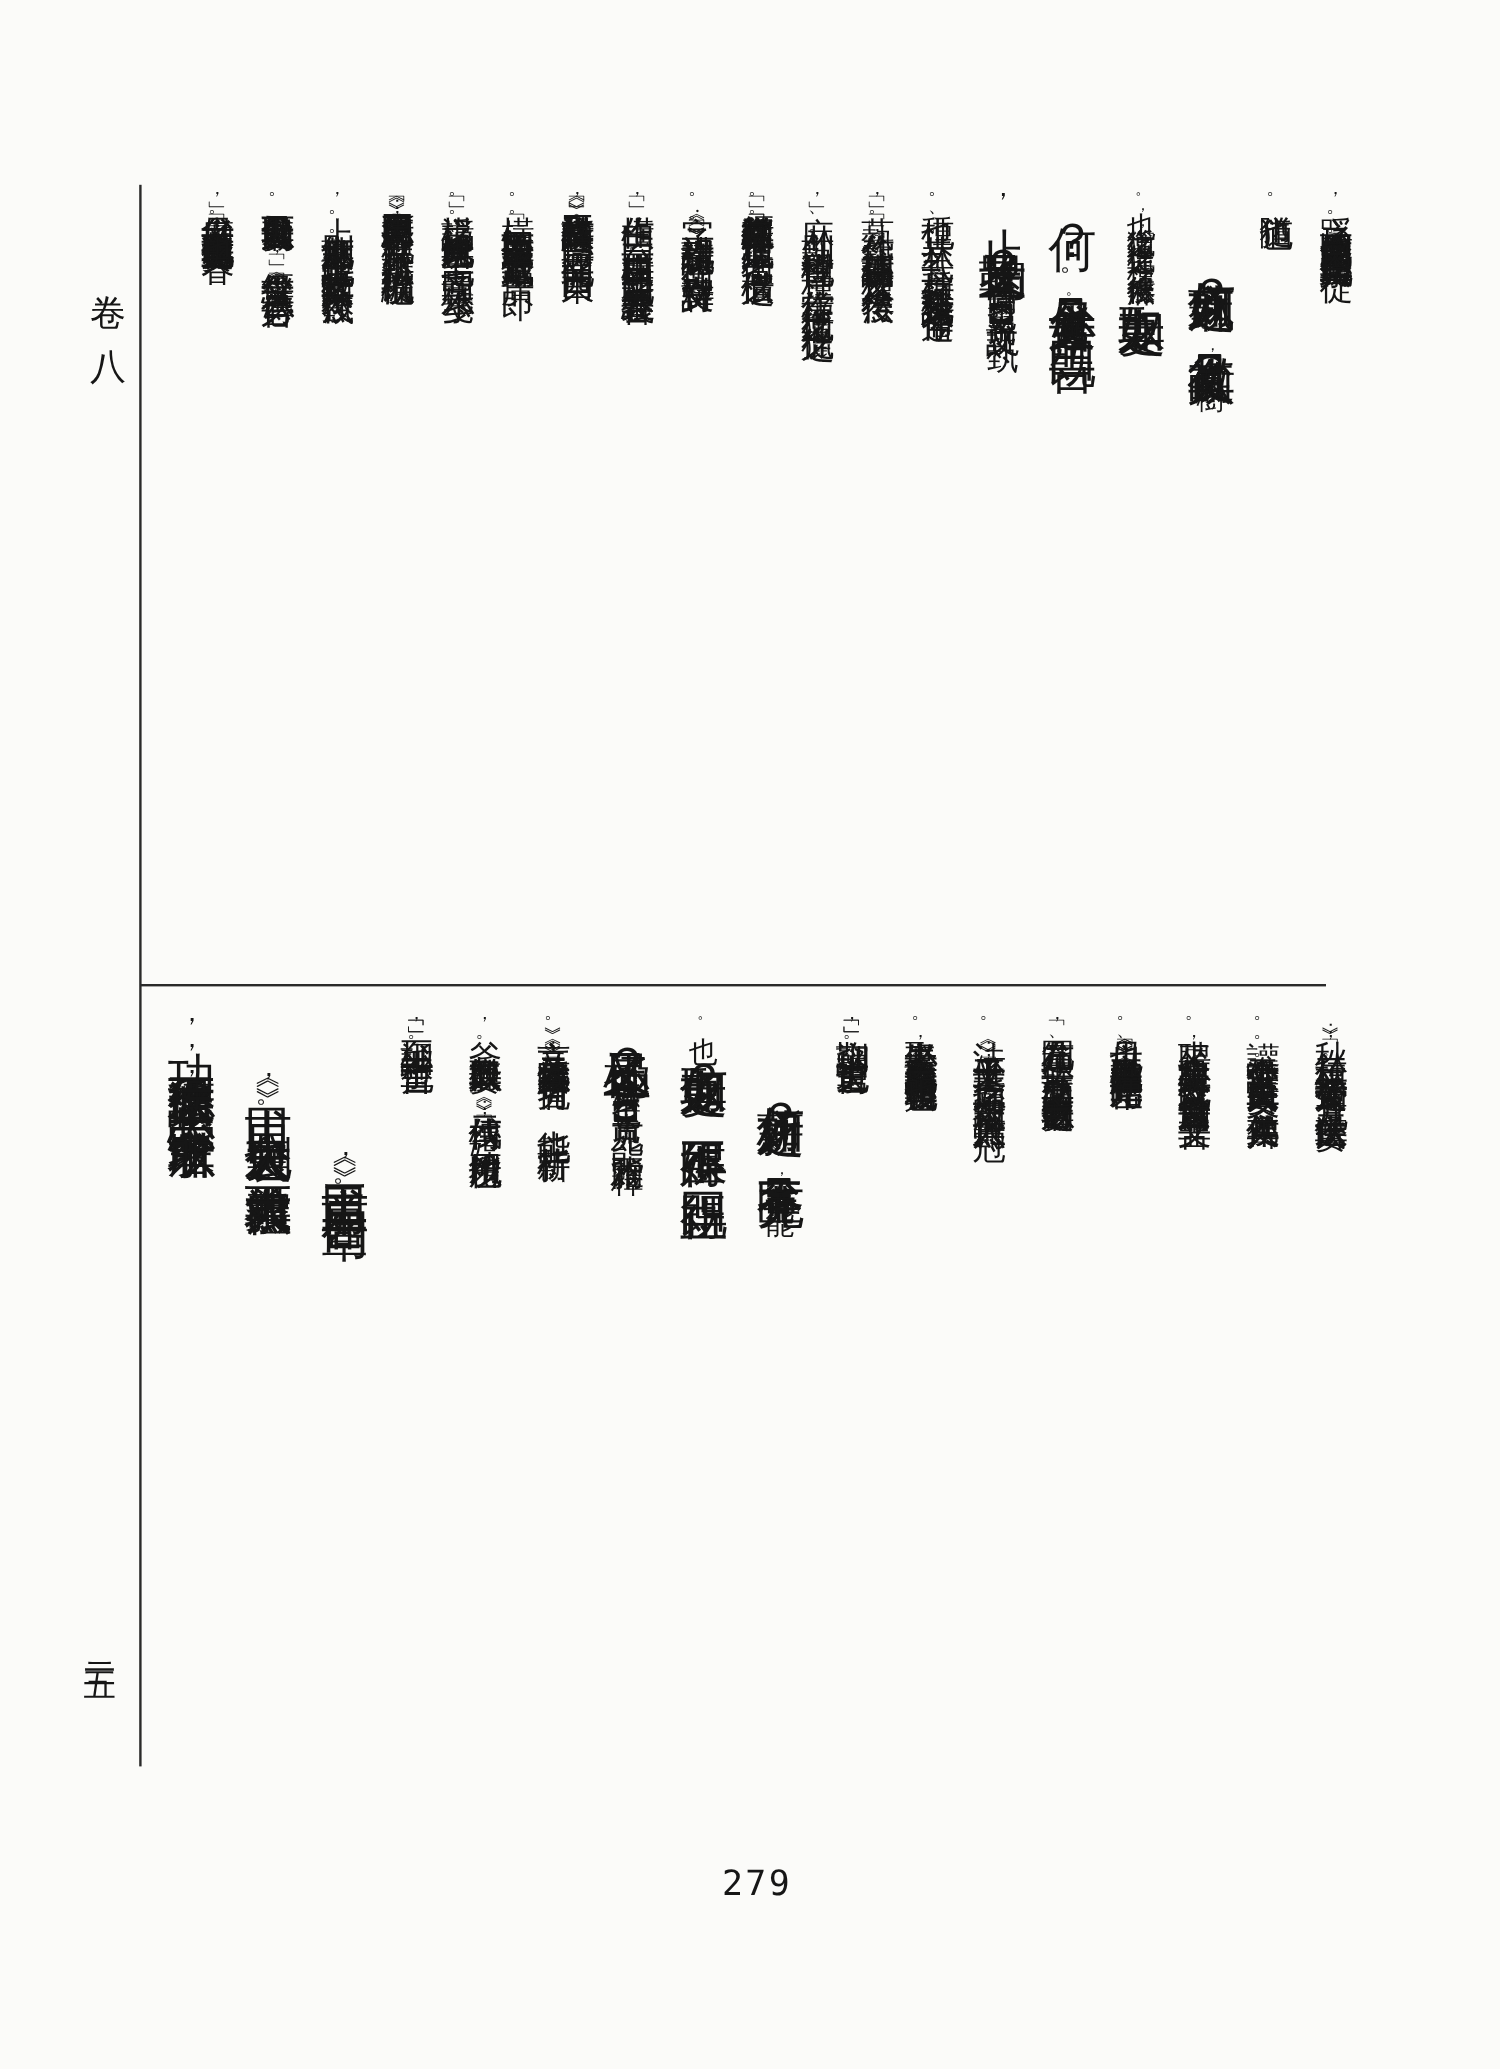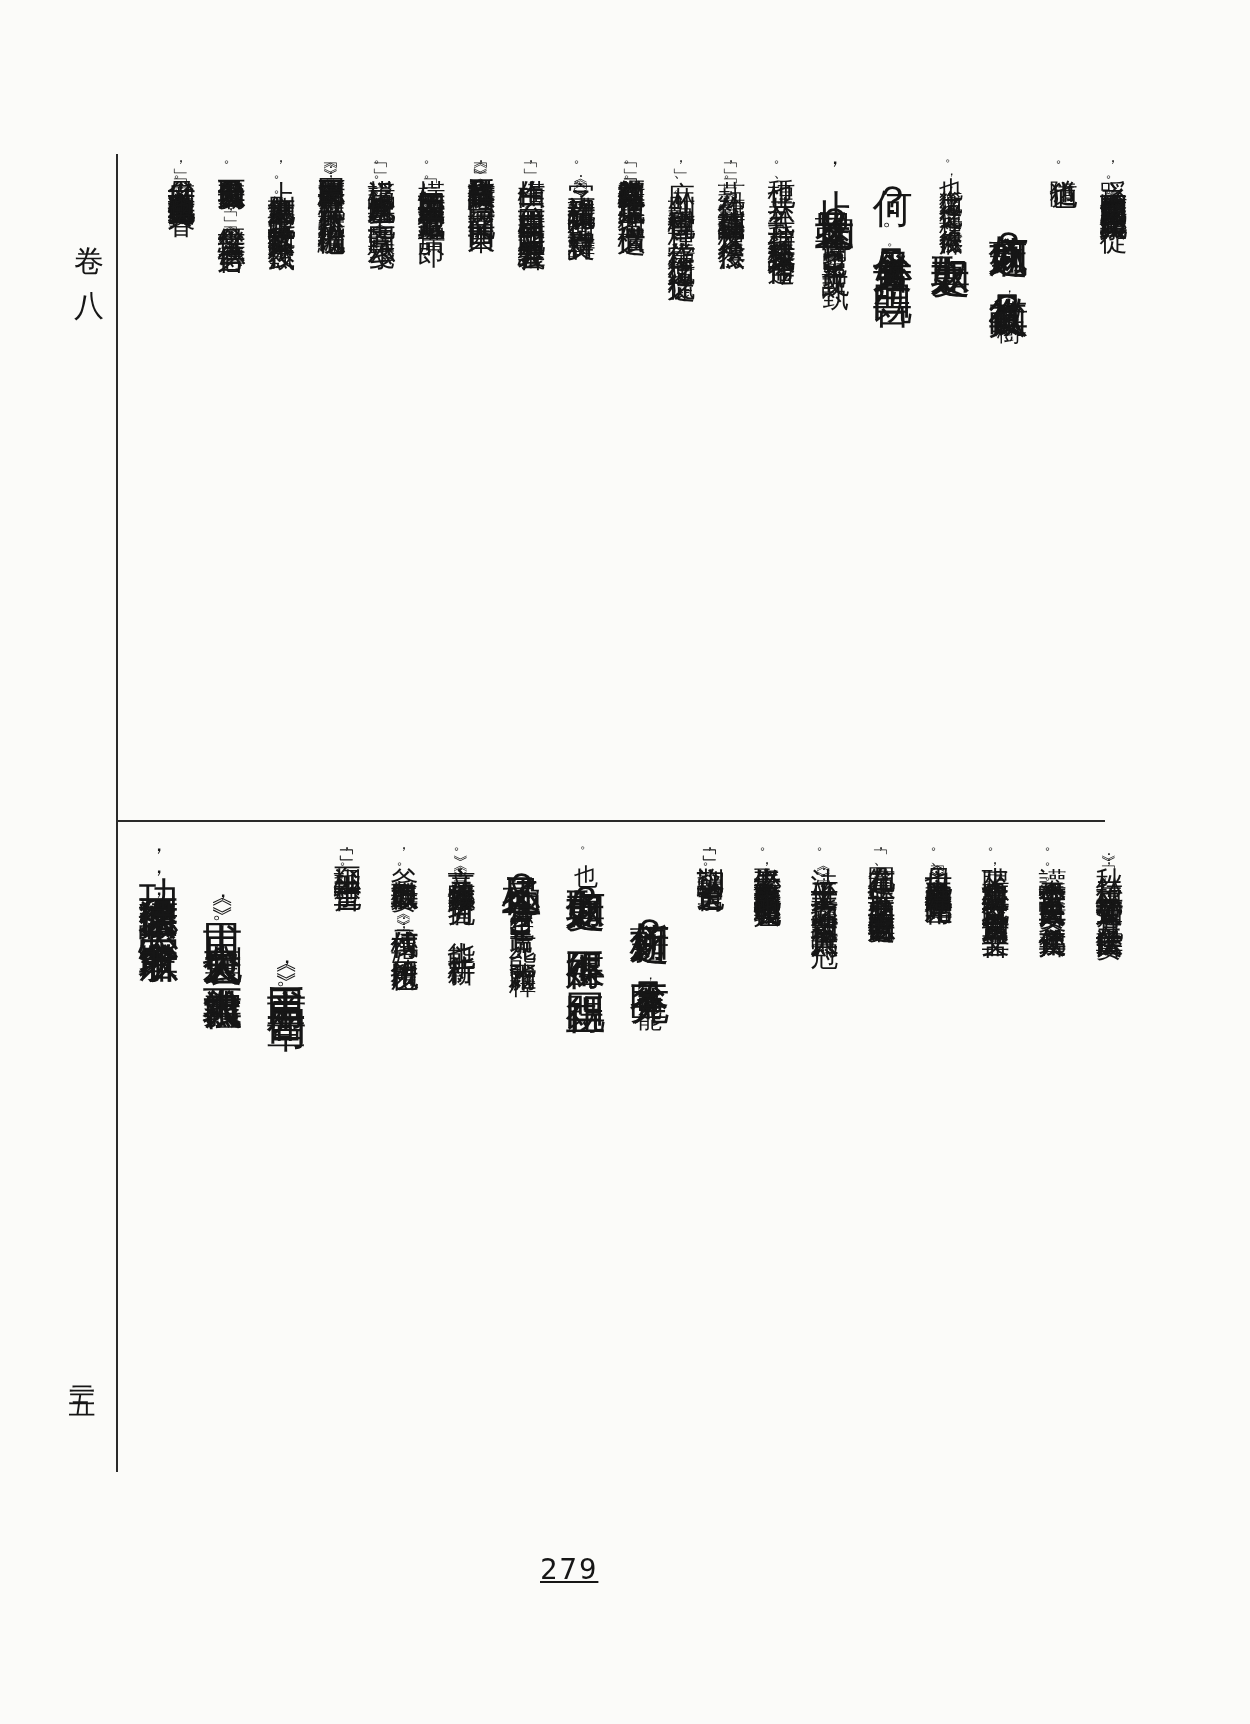--- a/index.html
+++ b/index.html
@@ -37,22 +37,22 @@
     writing-mode:vertical-rl;text-orientation:upright;
     font-size:30px;letter-spacing:46px;
   }
   #folio-label{
     position:absolute;left:64px;top:1366px;
     writing-mode:vertical-rl;text-orientation:upright;
     font-size:27px;letter-spacing:6px;
   }
   #page-number{
     position:absolute;left:540px;top:1552px;width:120px;
-    text-align:left;font-family:"DejaVu Sans Mono", monospace;
-    font-size:29px;letter-spacing:2px;text-decoration:underline;
+    text-align:right;font-family:"DejaVu Sans Mono", monospace;
+    font-size:29px;letter-spacing:2px;
   }
 </style>
 </head>
 <body>
 
 <div id="margin-rule"></div>
 <div id="section-divider"></div>
 <div id="volume-label">卷八</div>
 <div id="folio-label">二五一</div>
 <div id="page-number">279</div>

